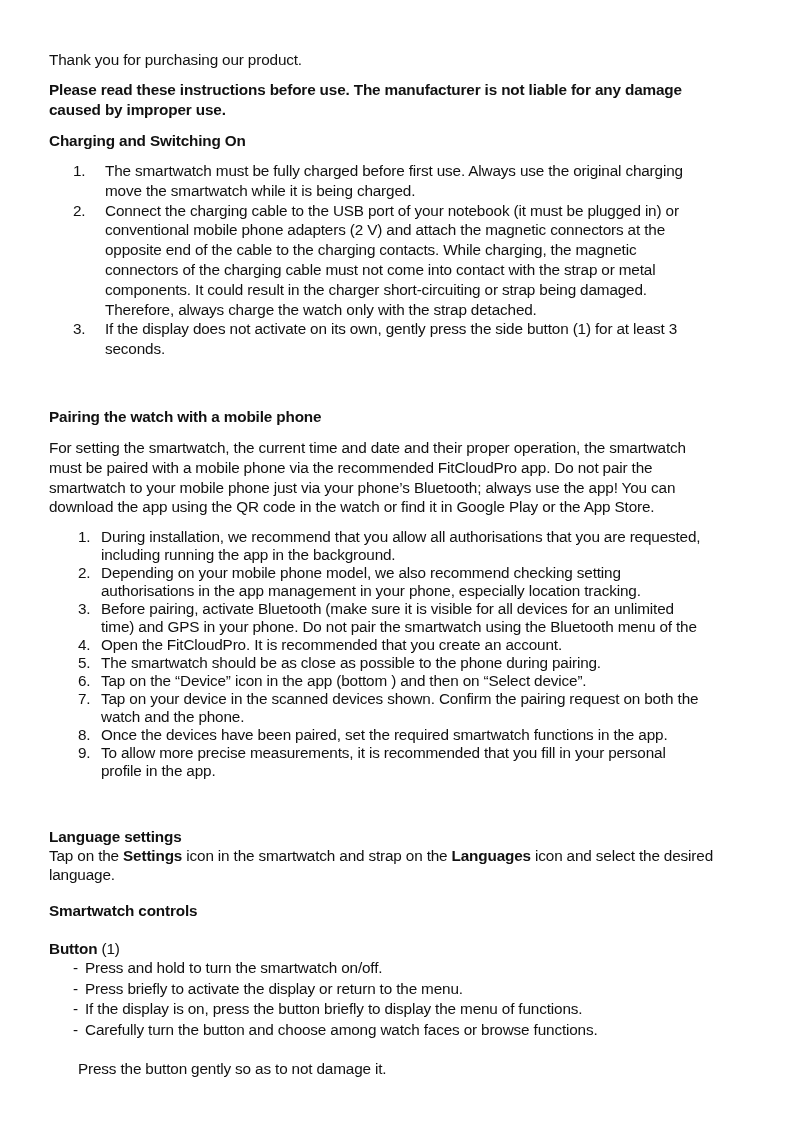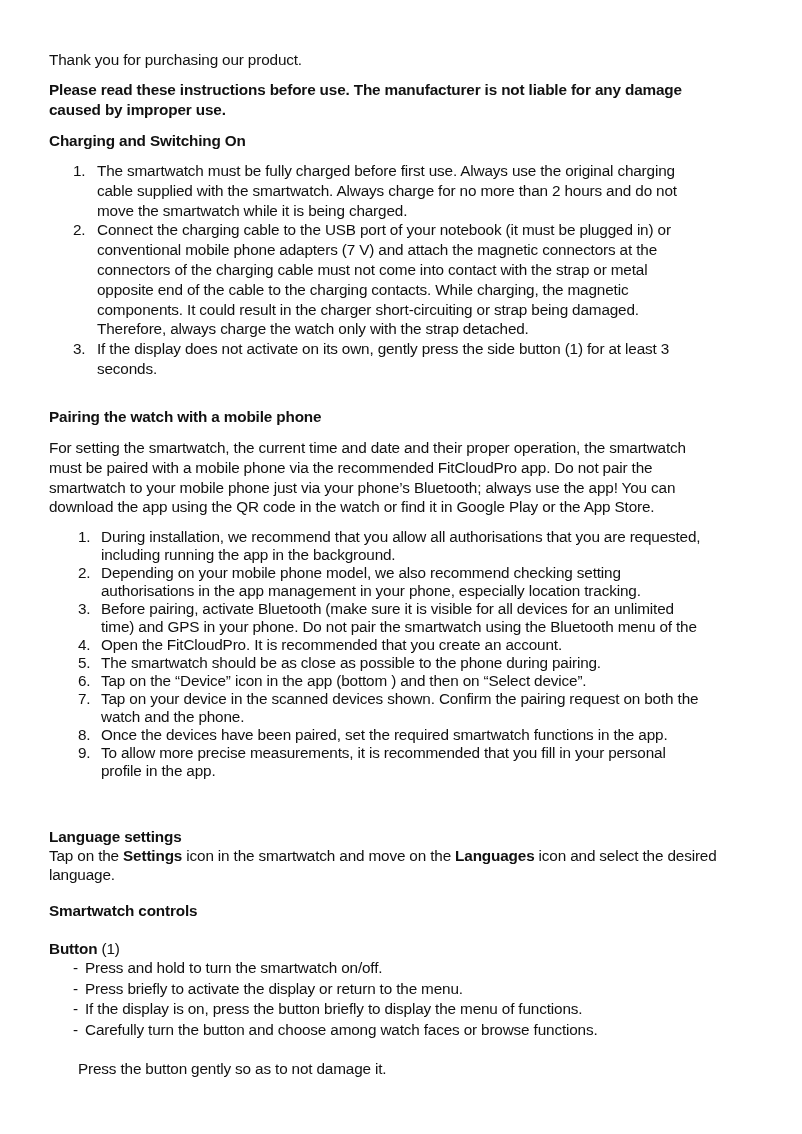--- a/index.html
+++ b/index.html
@@ -8,21 +8,21 @@
     font-family: "Liberation Sans", "DejaVu Sans", sans-serif;
     font-size: 15.3px; color: #111111; letter-spacing: -0.15px;
   }
   .abs { position: absolute; left: 49px; white-space: nowrap; line-height: 20px; }
   .bold { font-weight: bold; }
   .ol { position: absolute; margin: 0; padding: 0; list-style: none; }
   .ol li { position: relative; line-height: 19.8px; white-space: nowrap; }
   .ol li .num { position: absolute; left: 0; }
   .ol li .txt { display: block; }
   #list1 { left: 73px; top: 161px; }
-  #list1 li .txt { margin-left: 24px; }
+  #list1 li .txt { margin-left: 32px; }
   #list2 { left: 78px; top: 528px; }
   #list2 li .txt { margin-left: 23px; }
   #list2 li { line-height: 18px; }
   #dash { left: 73px; top: 958px; }
   #dash li { line-height: 20.7px; }
   #dash li .txt { margin-left: 12px; }
 </style>
 </head>
 <body>
 
@@ -32,29 +32,28 @@
 
   <div class="abs bold" style="top:80px;">Please read these instructions before use. The manufacturer is not liable for any damage</div>
   <div class="abs bold" style="top:100px;">caused by improper use.</div>
 
   <div class="abs bold" style="top:131px;">Charging and Switching On</div>
 
   <ol class="ol" id="list1">
     <li>
       <span class="num">1.</span>
       <span class="txt">The smartwatch must be fully charged before first use. Always use the original charging</span>
-      <span class="txt">cable supplied with the smartwatch. Always charge for no more than 2 hours and do not</span>
       <span class="txt">move the smartwatch while it is being charged.</span>
     </li>
     <li>
       <span class="num">2.</span>
       <span class="txt">Connect the charging cable to the USB port of your notebook (it must be plugged in) or</span>
-      <span class="txt">conventional mobile phone adapters (7 V) and attach the magnetic connectors at the</span>
+      <span class="txt">conventional mobile phone adapters (2 V) and attach the magnetic connectors at the</span>
+      <span class="txt">opposite end of the cable to the charging contacts. While charging, the magnetic</span>
       <span class="txt">connectors of the charging cable must not come into contact with the strap or metal</span>
-      <span class="txt">opposite end of the cable to the charging contacts. While charging, the magnetic</span>
       <span class="txt">components. It could result in the charger short-circuiting or strap being damaged.</span>
       <span class="txt">Therefore, always charge the watch only with the strap detached.</span>
     </li>
     <li>
       <span class="num">3.</span>
       <span class="txt">If the display does not activate on its own, gently press the side button (1) for at least 3</span>
       <span class="txt">seconds.</span>
     </li>
   </ol>
 
@@ -104,21 +103,21 @@
     </li>
     <li>
       <span class="num">9.</span>
       <span class="txt">To allow more precise measurements, it is recommended that you fill in your personal</span>
       <span class="txt">profile in the app.</span>
     </li>
   </ol>
 
   <div class="abs bold" style="top:827px;">Language settings</div>
   <div class="abs" style="top:846px;">
-    <span>Tap on the </span><b>Settings</b><span> icon in the smartwatch and move on the </span><b>Languages</b><span> icon and select the desired</span>
+    <span>Tap on the </span><b>Settings</b><span> icon in the smartwatch and strap on the </span><b>Languages</b><span> icon and select the desired</span>
   </div>
   <div class="abs" style="top:865px;">language.</div>
 
   <div class="abs bold" style="top:901px;">Smartwatch controls</div>
 
   <div class="abs" style="top:939px;">
     <b>Button</b><span> (1)</span>
   </div>
 
   <ul class="ol" id="dash">

